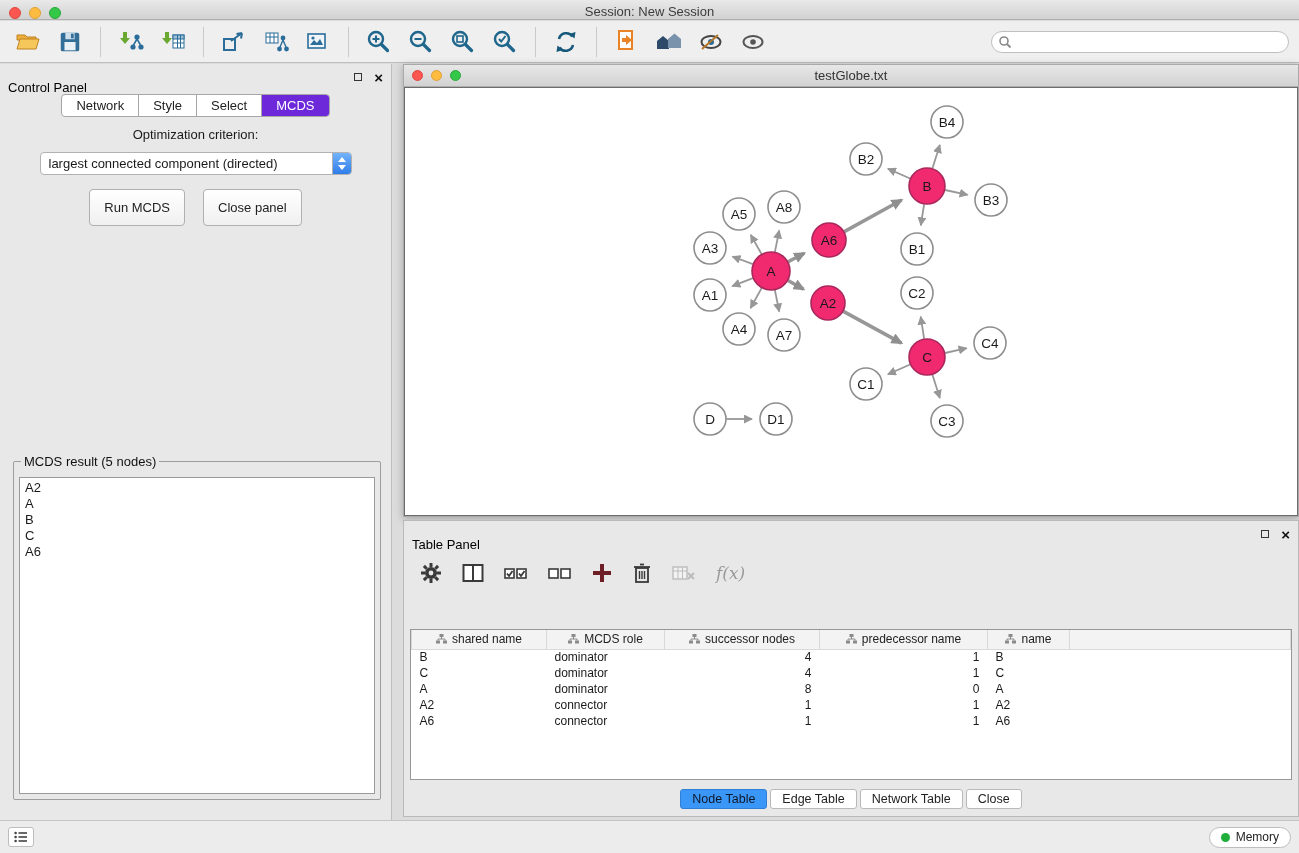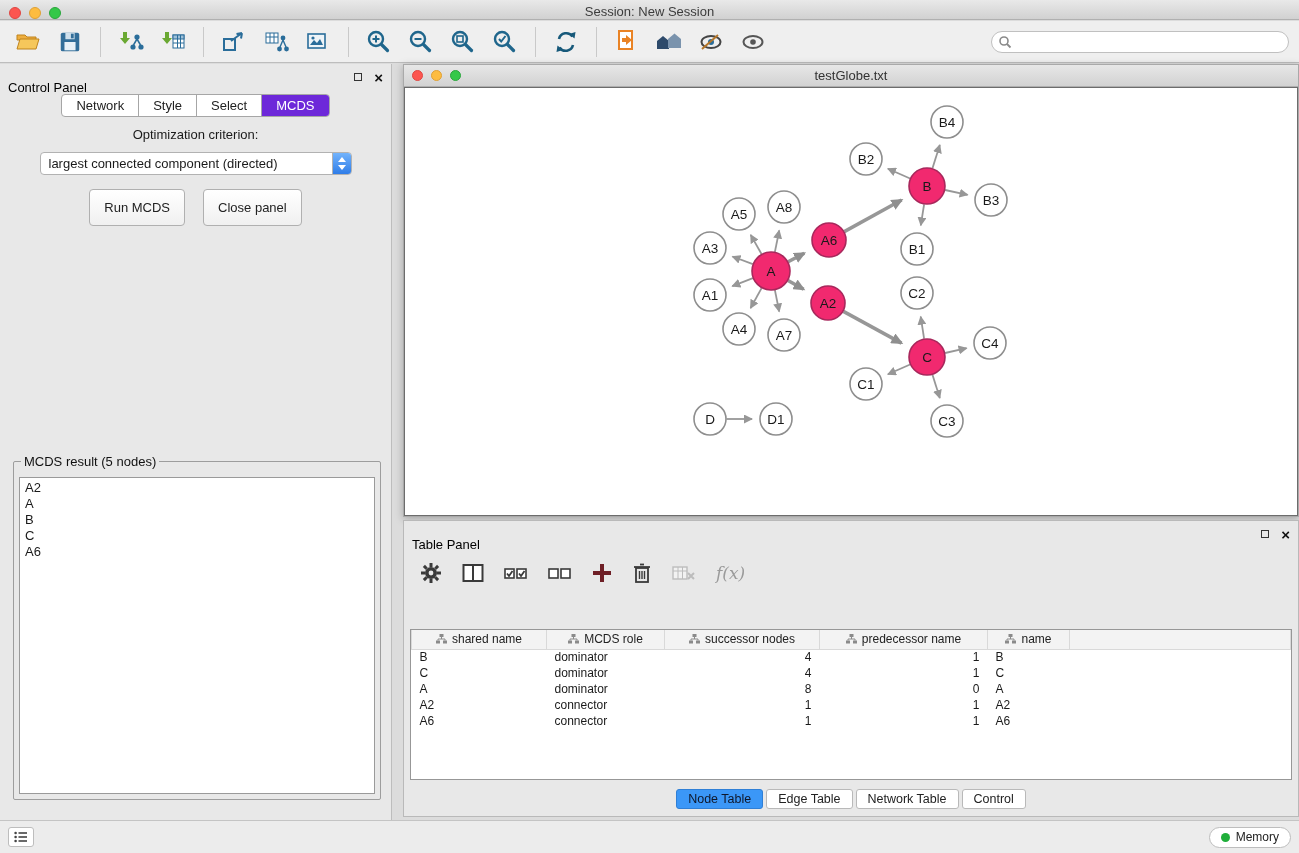--- a/index.html
+++ b/index.html
@@ -658,21 +658,21 @@
             <td></td>
           </tr>
         </tbody>
     </table>
   </div>
 
   <div class="tp-tabs">
       <div class="tp-tab selected">Node Table</div>
       <div class="tp-tab">Edge Table</div>
       <div class="tp-tab">Network Table</div>
-      <div class="tp-tab">Control</div>
+      <div class="tp-tab">Close</div>
     </div>
 </div>
 
 <div class="statusbar">
   <span class="status-left-btn">
     <svg width="14" height="12" viewBox="0 0 14 12">
       <circle cx="1.6" cy="2" r="1.3" fill="#444"></circle>
         <line x1="4.5" y1="2" x2="13" y2="2" stroke="#444" stroke-width="1.6"></line>
       <circle cx="1.6" cy="6" r="1.3" fill="#444"></circle>
         <line x1="4.5" y1="6" x2="13" y2="6" stroke="#444" stroke-width="1.6"></line>

